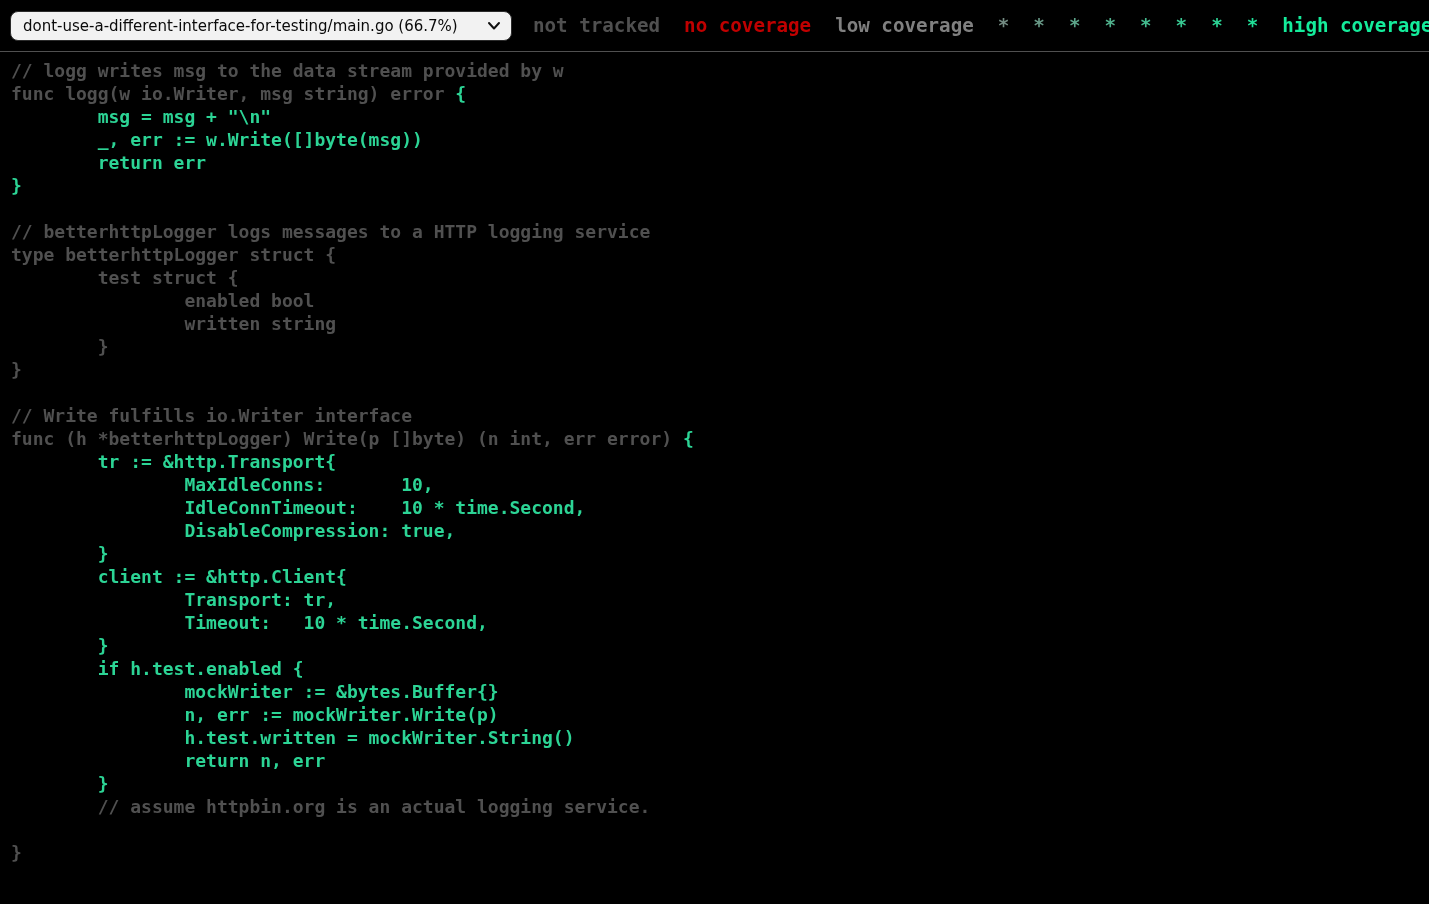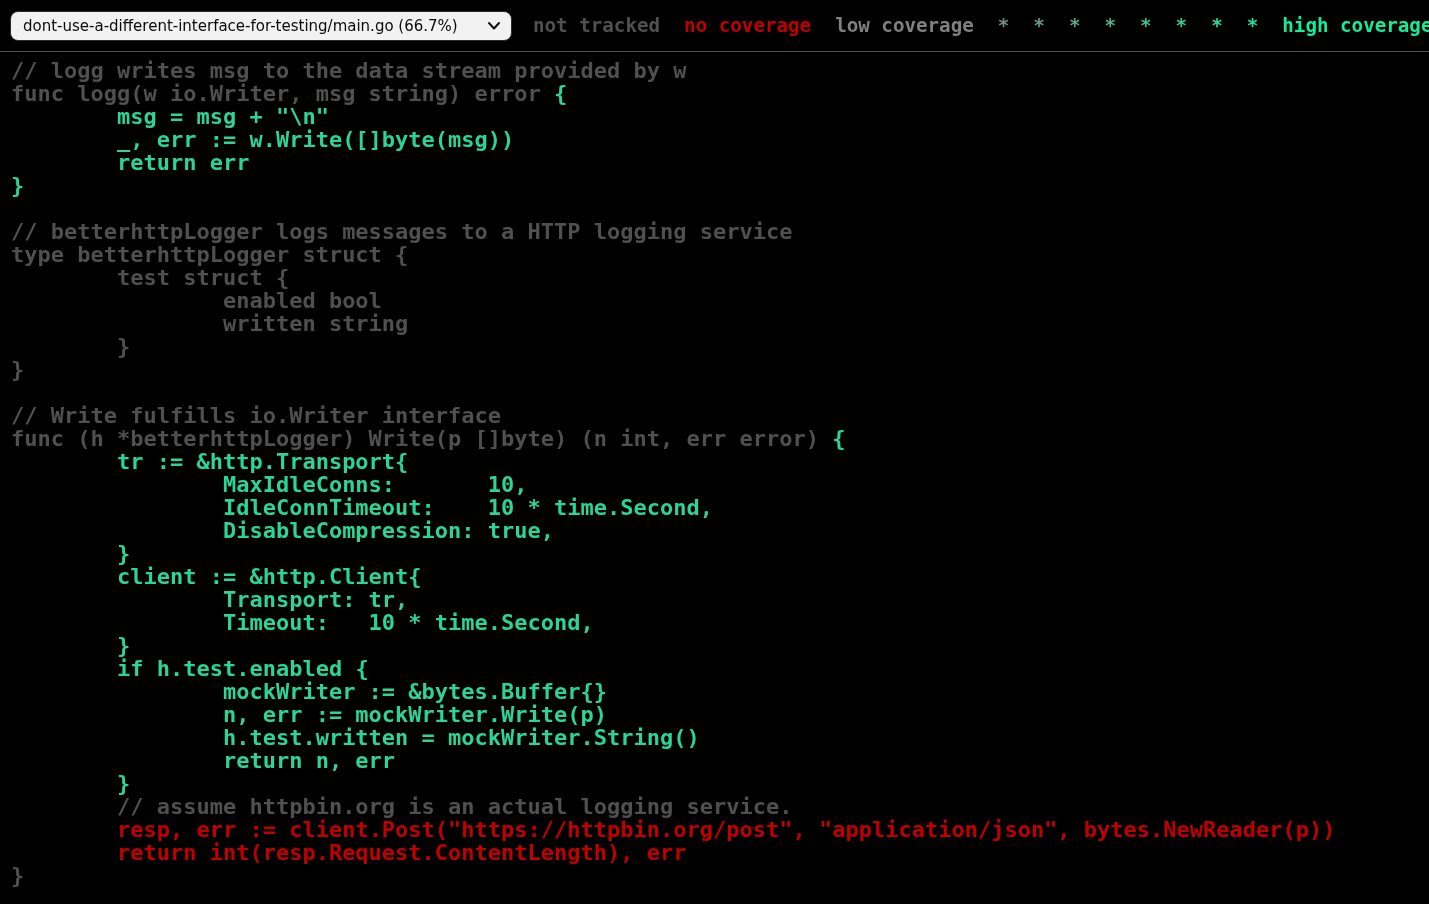--- a/index.html
+++ b/index.html
@@ -53,21 +53,21 @@
     font-size: 19.2px;
     line-height: 52px;
   }
   #legend span { margin: 8px 12px; }
   #content { padding-top: 52px; }
   pre.file {
     margin: 7px 0 0 0;
     padding-left: 11px;
     font-family: "DejaVu Sans Mono", monospace;
     font-weight: bold;
-    font-size: 22px;
+    font-size: 18px;
     line-height: 23px;
     color: rgb(80, 80, 80);
   }
 </style>
 </head>
 <body style="background: rgb(0, 0, 0); color: rgb(80, 80, 80);">
 
 <div id="topbar" style="border-bottom-color: rgb(80, 80, 80);">
   <div id="nav">
     <select id="files">
@@ -109,17 +109,16 @@
                 Transport: tr,
                 Timeout:   10 * time.Second,
         }
         if h.test.enabled </span><span style="color: rgb(44, 212, 149);">{
                 mockWriter := &amp;bytes.Buffer{}
                 n, err := mockWriter.Write(p)
                 h.test.written = mockWriter.String()
                 return n, err
         }</span><span style="color: rgb(80, 80, 80);">
         // assume httpbin.org is an actual logging service.
-        </span><span style="color: rgb(192, 0, 0);">resp, err := client.Post("https://httpbin.org/post", "application/json", bytes.NewReader(p))
-        return int(resp.Request.ContentLength), err</span><span style="color: rgb(80, 80, 80);">
+        </span><span style="color: rgb(80, 80, 80);">
 }
 </span></pre>
 </div>
 
 </body></html>

